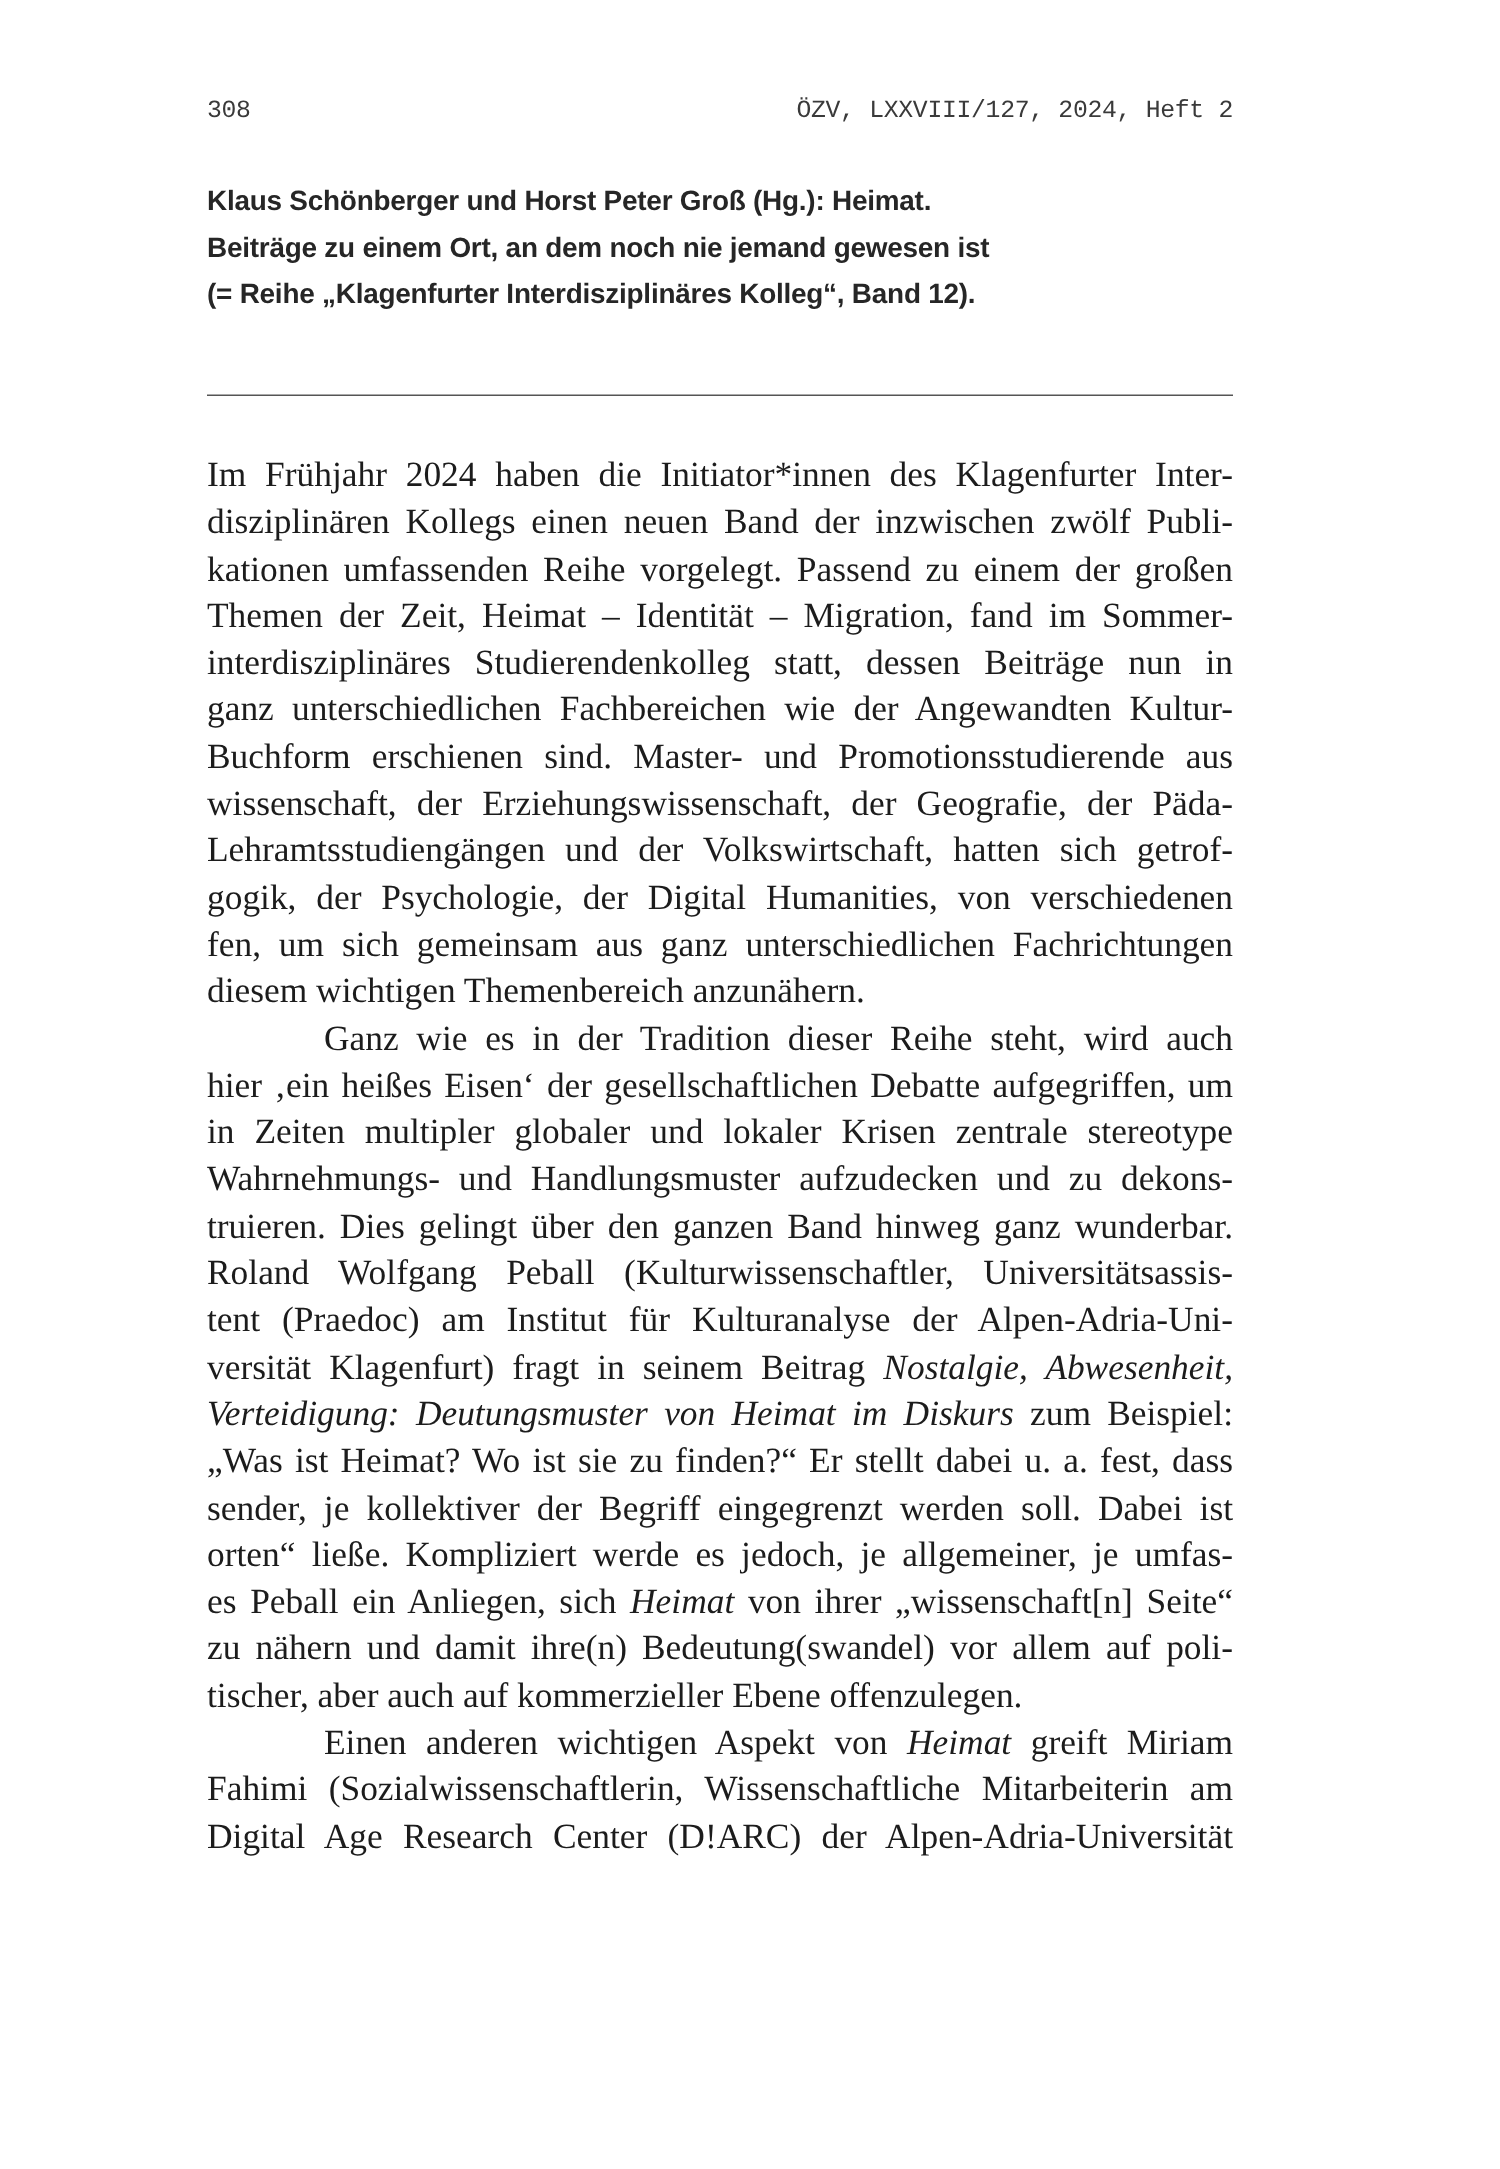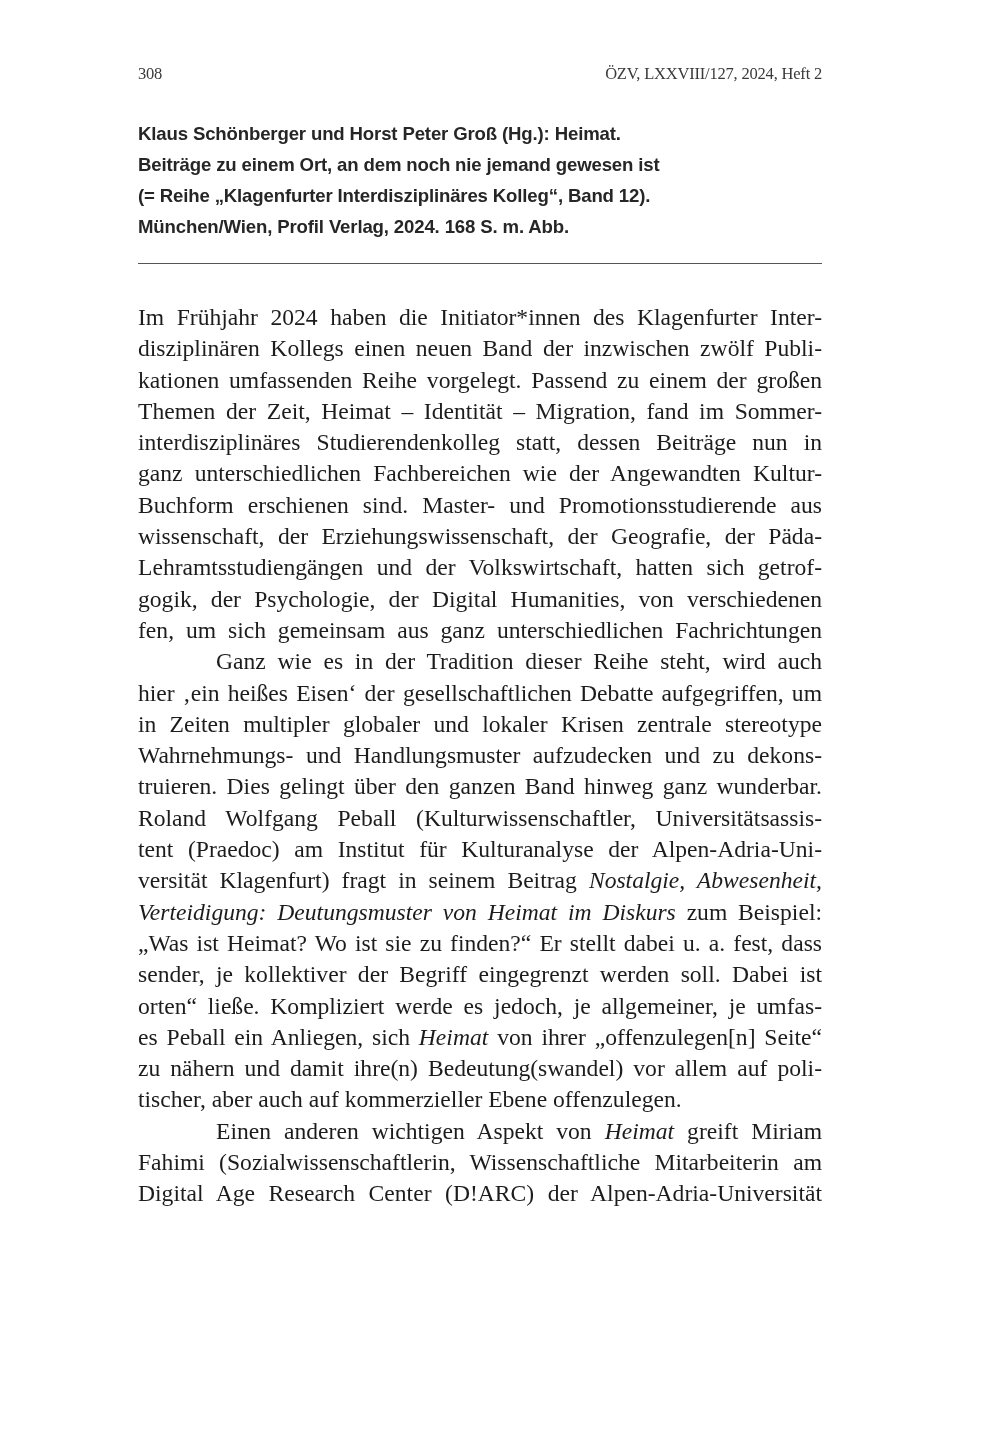--- a/index.html
+++ b/index.html
@@ -19,21 +19,21 @@
       left: 138px;
       top: 0;
       width: 684px;
     }
     .running-head {
       position: absolute;
       top: 64px;
       left: 0;
       width: 684px;
       height: 22px;
-      font-family: Liberation Serif, serif;
+      font-family: Liberation Mono, monospace;
       font-size: 16.5px;
       color: #3a3a3a;
       letter-spacing: -0.2px;
     }
     .running-head .page-number {
       position: absolute;
       left: 0;
       top: 0;
     }
     .running-head .journal-ref {
@@ -100,53 +100,53 @@
 
   <div class="running-head">
     <span class="page-number">308</span>
     <span class="journal-ref">ÖZV, LXXVIII/127, 2024, Heft 2</span>
   </div>
 
   <div class="book-citation">
     <span class="cite-line">Klaus Schönberger und Horst Peter Groß (Hg.): Heimat.</span>
     <span class="cite-line">Beiträge zu einem Ort, an dem noch nie jemand gewesen ist</span>
     <span class="cite-line">(= Reihe „Klagenfurter Interdisziplinäres Kolleg“, Band 12).</span>
-    <span class="cite-line">München/Wien, Profil Verlag, 2024. 168 S. m. Abb.</span>
   </div>
 
   <div class="rule"></div>
 
   <div class="body-text" id="review-body">
       <div>
         <span class="line"><span>Im Frühjahr 2024 haben die Initiator*innen des Klagenfurter Inter-</span></span>
         <span class="line"><span>disziplinären Kollegs einen neuen Band der inzwischen zwölf Publi-</span></span>
         <span class="line"><span>kationen umfassenden Reihe vorgelegt. Passend zu einem der großen</span></span>
         <span class="line"><span>Themen der Zeit, Heimat – Identität – Migration, fand im Sommer-</span></span>
         <span class="line"><span>interdisziplinäres Studierendenkolleg statt, dessen Beiträge nun in</span></span>
         <span class="line"><span>ganz unterschiedlichen Fachbereichen wie der Angewandten Kultur-</span></span>
         <span class="line"><span>Buchform erschienen sind. Master- und Promotionsstudierende aus</span></span>
         <span class="line"><span>wissenschaft, der Erziehungswissenschaft, der Geografie, der Päda-</span></span>
         <span class="line"><span>Lehramtsstudiengängen und der Volkswirtschaft, hatten sich getrof-</span></span>
         <span class="line"><span>gogik, der Psychologie, der Digital Humanities, von verschiedenen</span></span>
         <span class="line"><span>fen, um sich gemeinsam aus ganz unterschiedlichen Fachrichtungen</span></span>
+        <span class="line last"><span>diesem wichtigen Themenbereich anzunähern.</span></span>
       </div>
       <div>
         <span class="line indent"><span>Ganz wie es in der Tradition dieser Reihe steht, wird auch</span></span>
         <span class="line"><span>hier ‚ein heißes Eisen‘ der gesellschaftlichen Debatte aufgegriffen, um</span></span>
         <span class="line"><span>in Zeiten multipler globaler und lokaler Krisen zentrale stereotype</span></span>
         <span class="line"><span>Wahrnehmungs- und Handlungsmuster aufzudecken und zu dekons-</span></span>
         <span class="line"><span>truieren. Dies gelingt über den ganzen Band hinweg ganz wunderbar.</span></span>
         <span class="line"><span>Roland Wolfgang Peball (Kulturwissenschaftler, Universitätsassis-</span></span>
         <span class="line"><span>tent (Praedoc) am Institut für Kulturanalyse der Alpen-Adria-Uni-</span></span>
         <span class="line"><span>versität Klagenfurt) fragt in seinem Beitrag </span><em>Nostalgie, Abwesenheit,</em></span>
         <span class="line"><em>Verteidigung: Deutungsmuster von Heimat im Diskurs</em><span> zum Beispiel:</span></span>
         <span class="line"><span>„Was ist Heimat? Wo ist sie zu finden?“ Er stellt dabei u. a. fest, dass</span></span>
         <span class="line"><span>sender, je kollektiver der Begriff eingegrenzt werden soll. Dabei ist</span></span>
         <span class="line"><span>orten“ ließe. Kompliziert werde es jedoch, je allgemeiner, je umfas-</span></span>
-        <span class="line"><span>es Peball ein Anliegen, sich </span><em>Heimat</em><span> von ihrer „offenzulegen[n] Seite“</span></span>
+        <span class="line"><span>es Peball ein Anliegen, sich </span><em>Heimat</em><span> von ihrer „wissenschaft[n] Seite“</span></span>
         <span class="line"><span>zu nähern und damit ihre(n) Bedeutung(swandel) vor allem auf poli-</span></span>
         <span class="line last"><span>tischer, aber auch auf kommerzieller Ebene offenzulegen.</span></span>
       </div>
       <div>
         <span class="line indent"><span>Einen anderen wichtigen Aspekt von </span><em>Heimat</em><span> greift Miriam</span></span>
         <span class="line"><span>Fahimi (Sozialwissenschaftlerin, Wissenschaftliche Mitarbeiterin am</span></span>
         <span class="line"><span>Digital Age Research Center (D!ARC) der Alpen-Adria-Universität</span></span>
       </div>
     </div>
 

